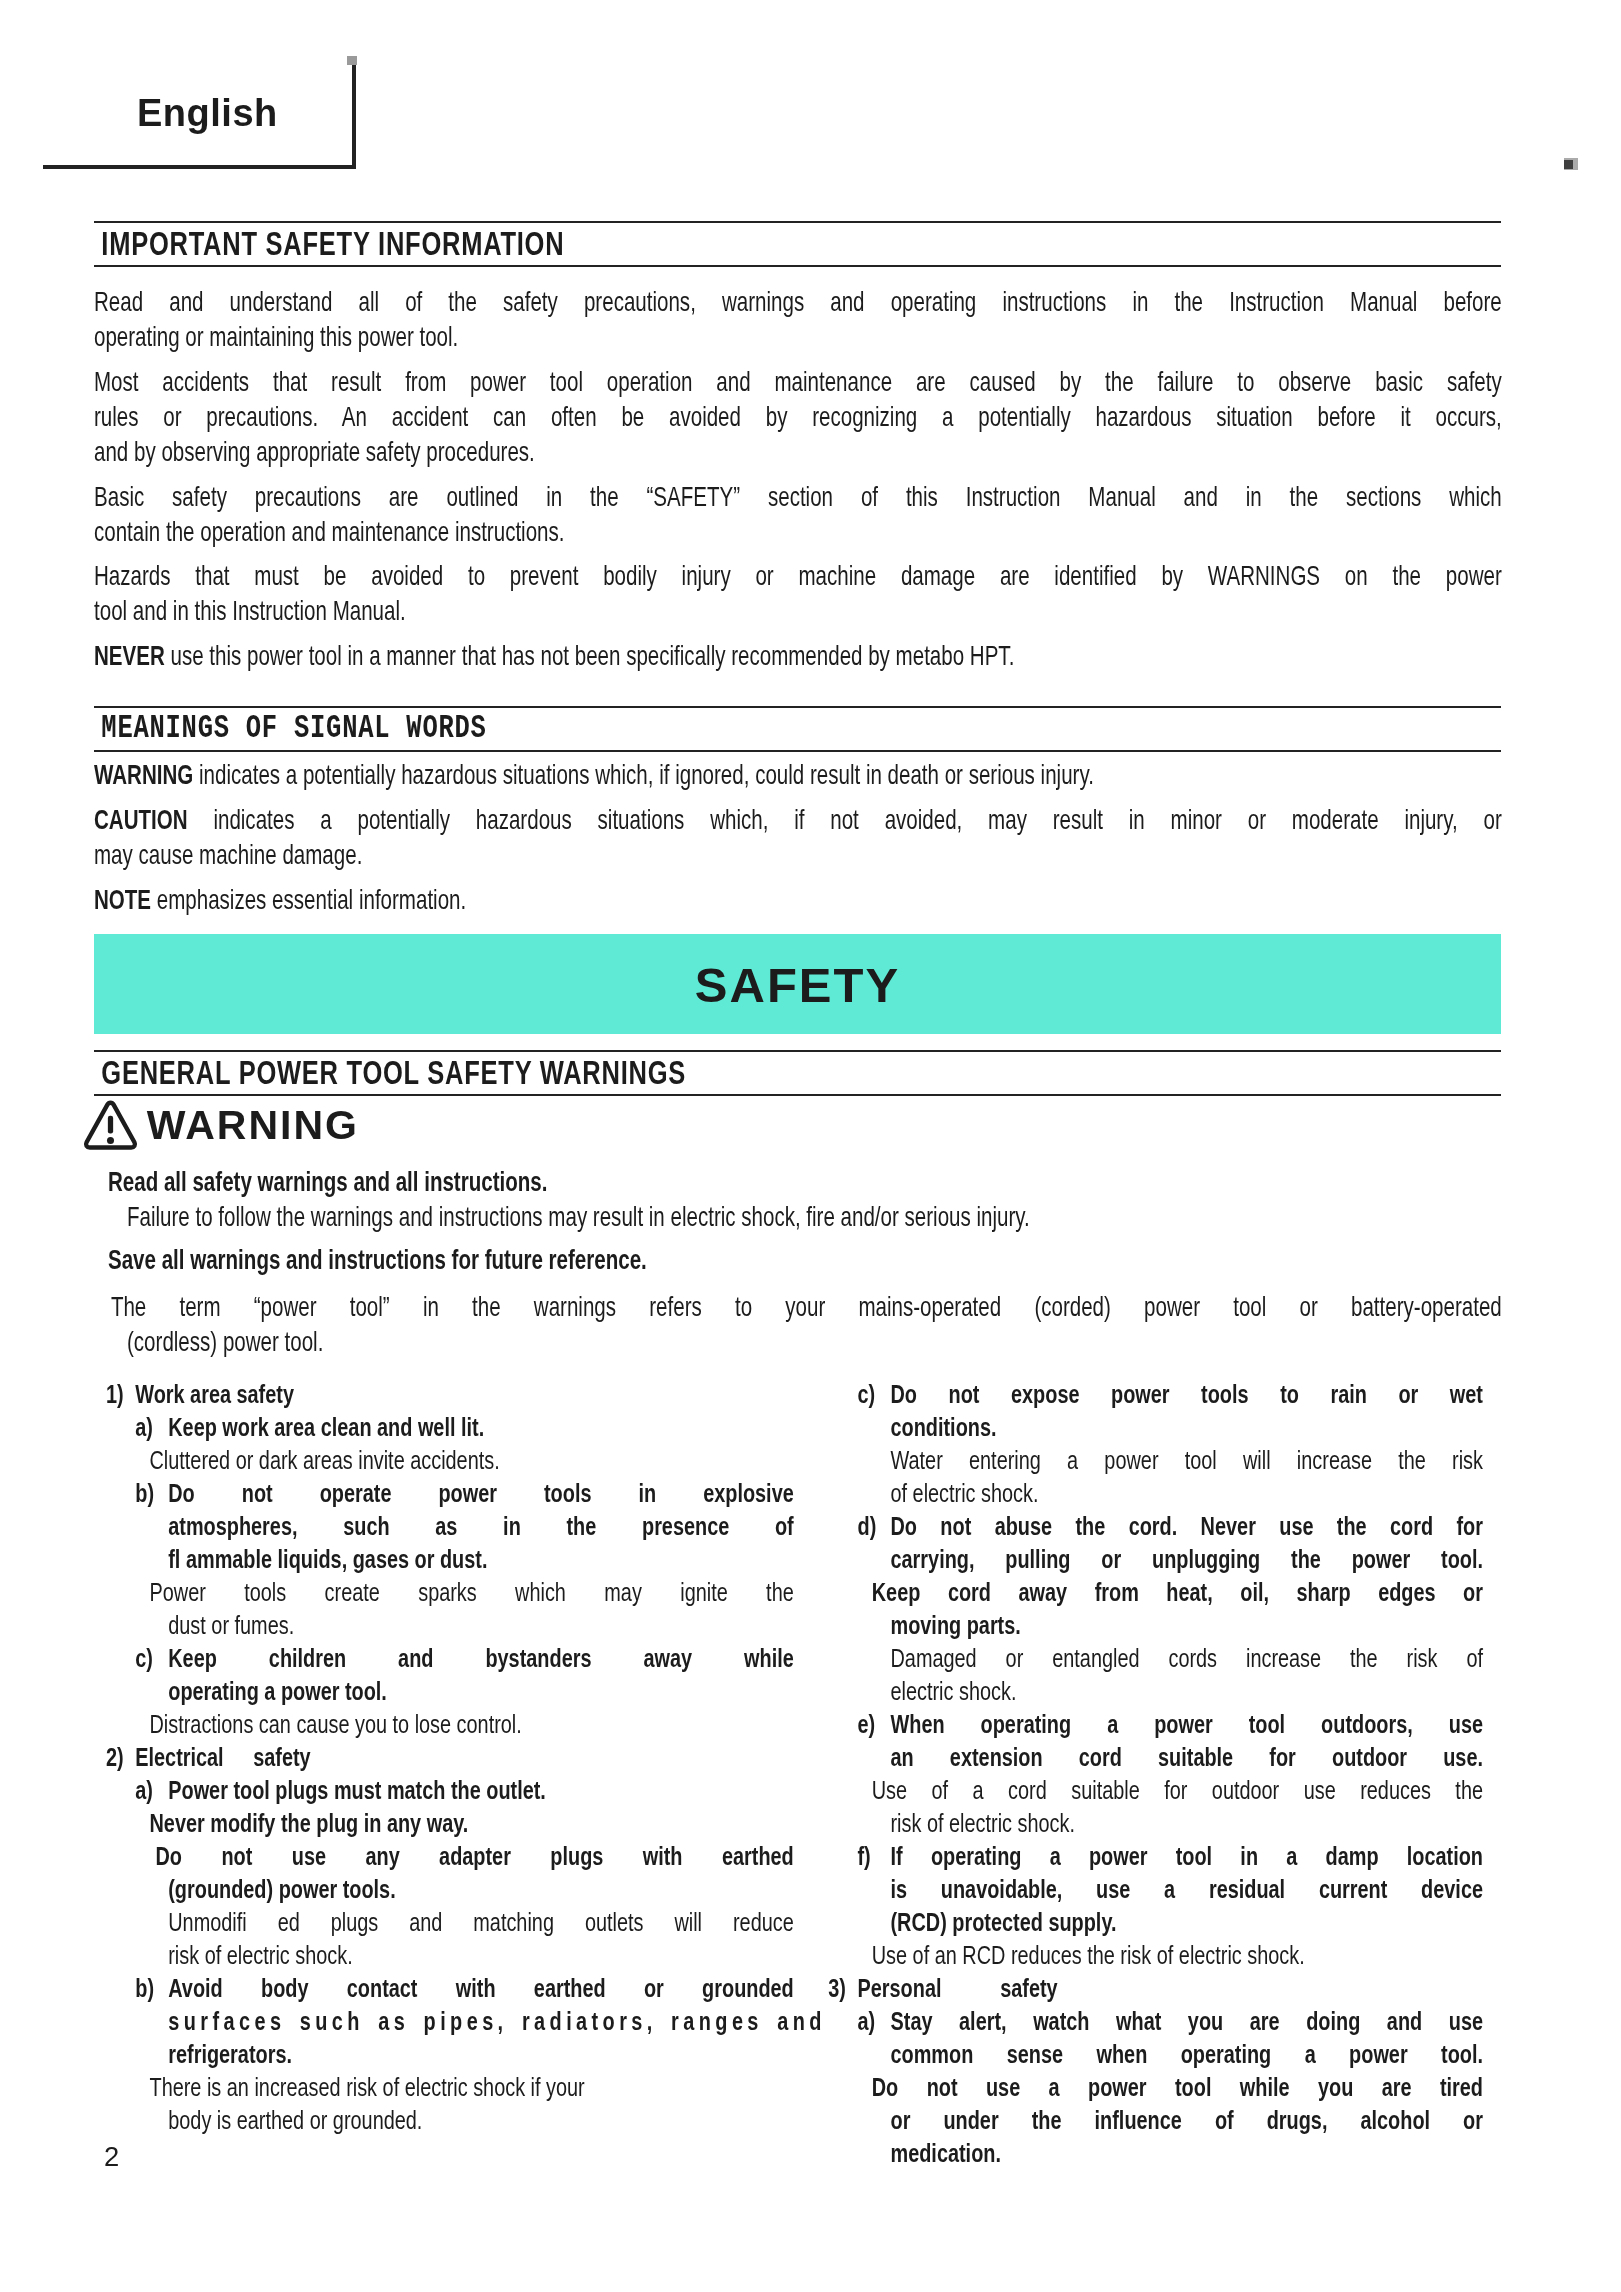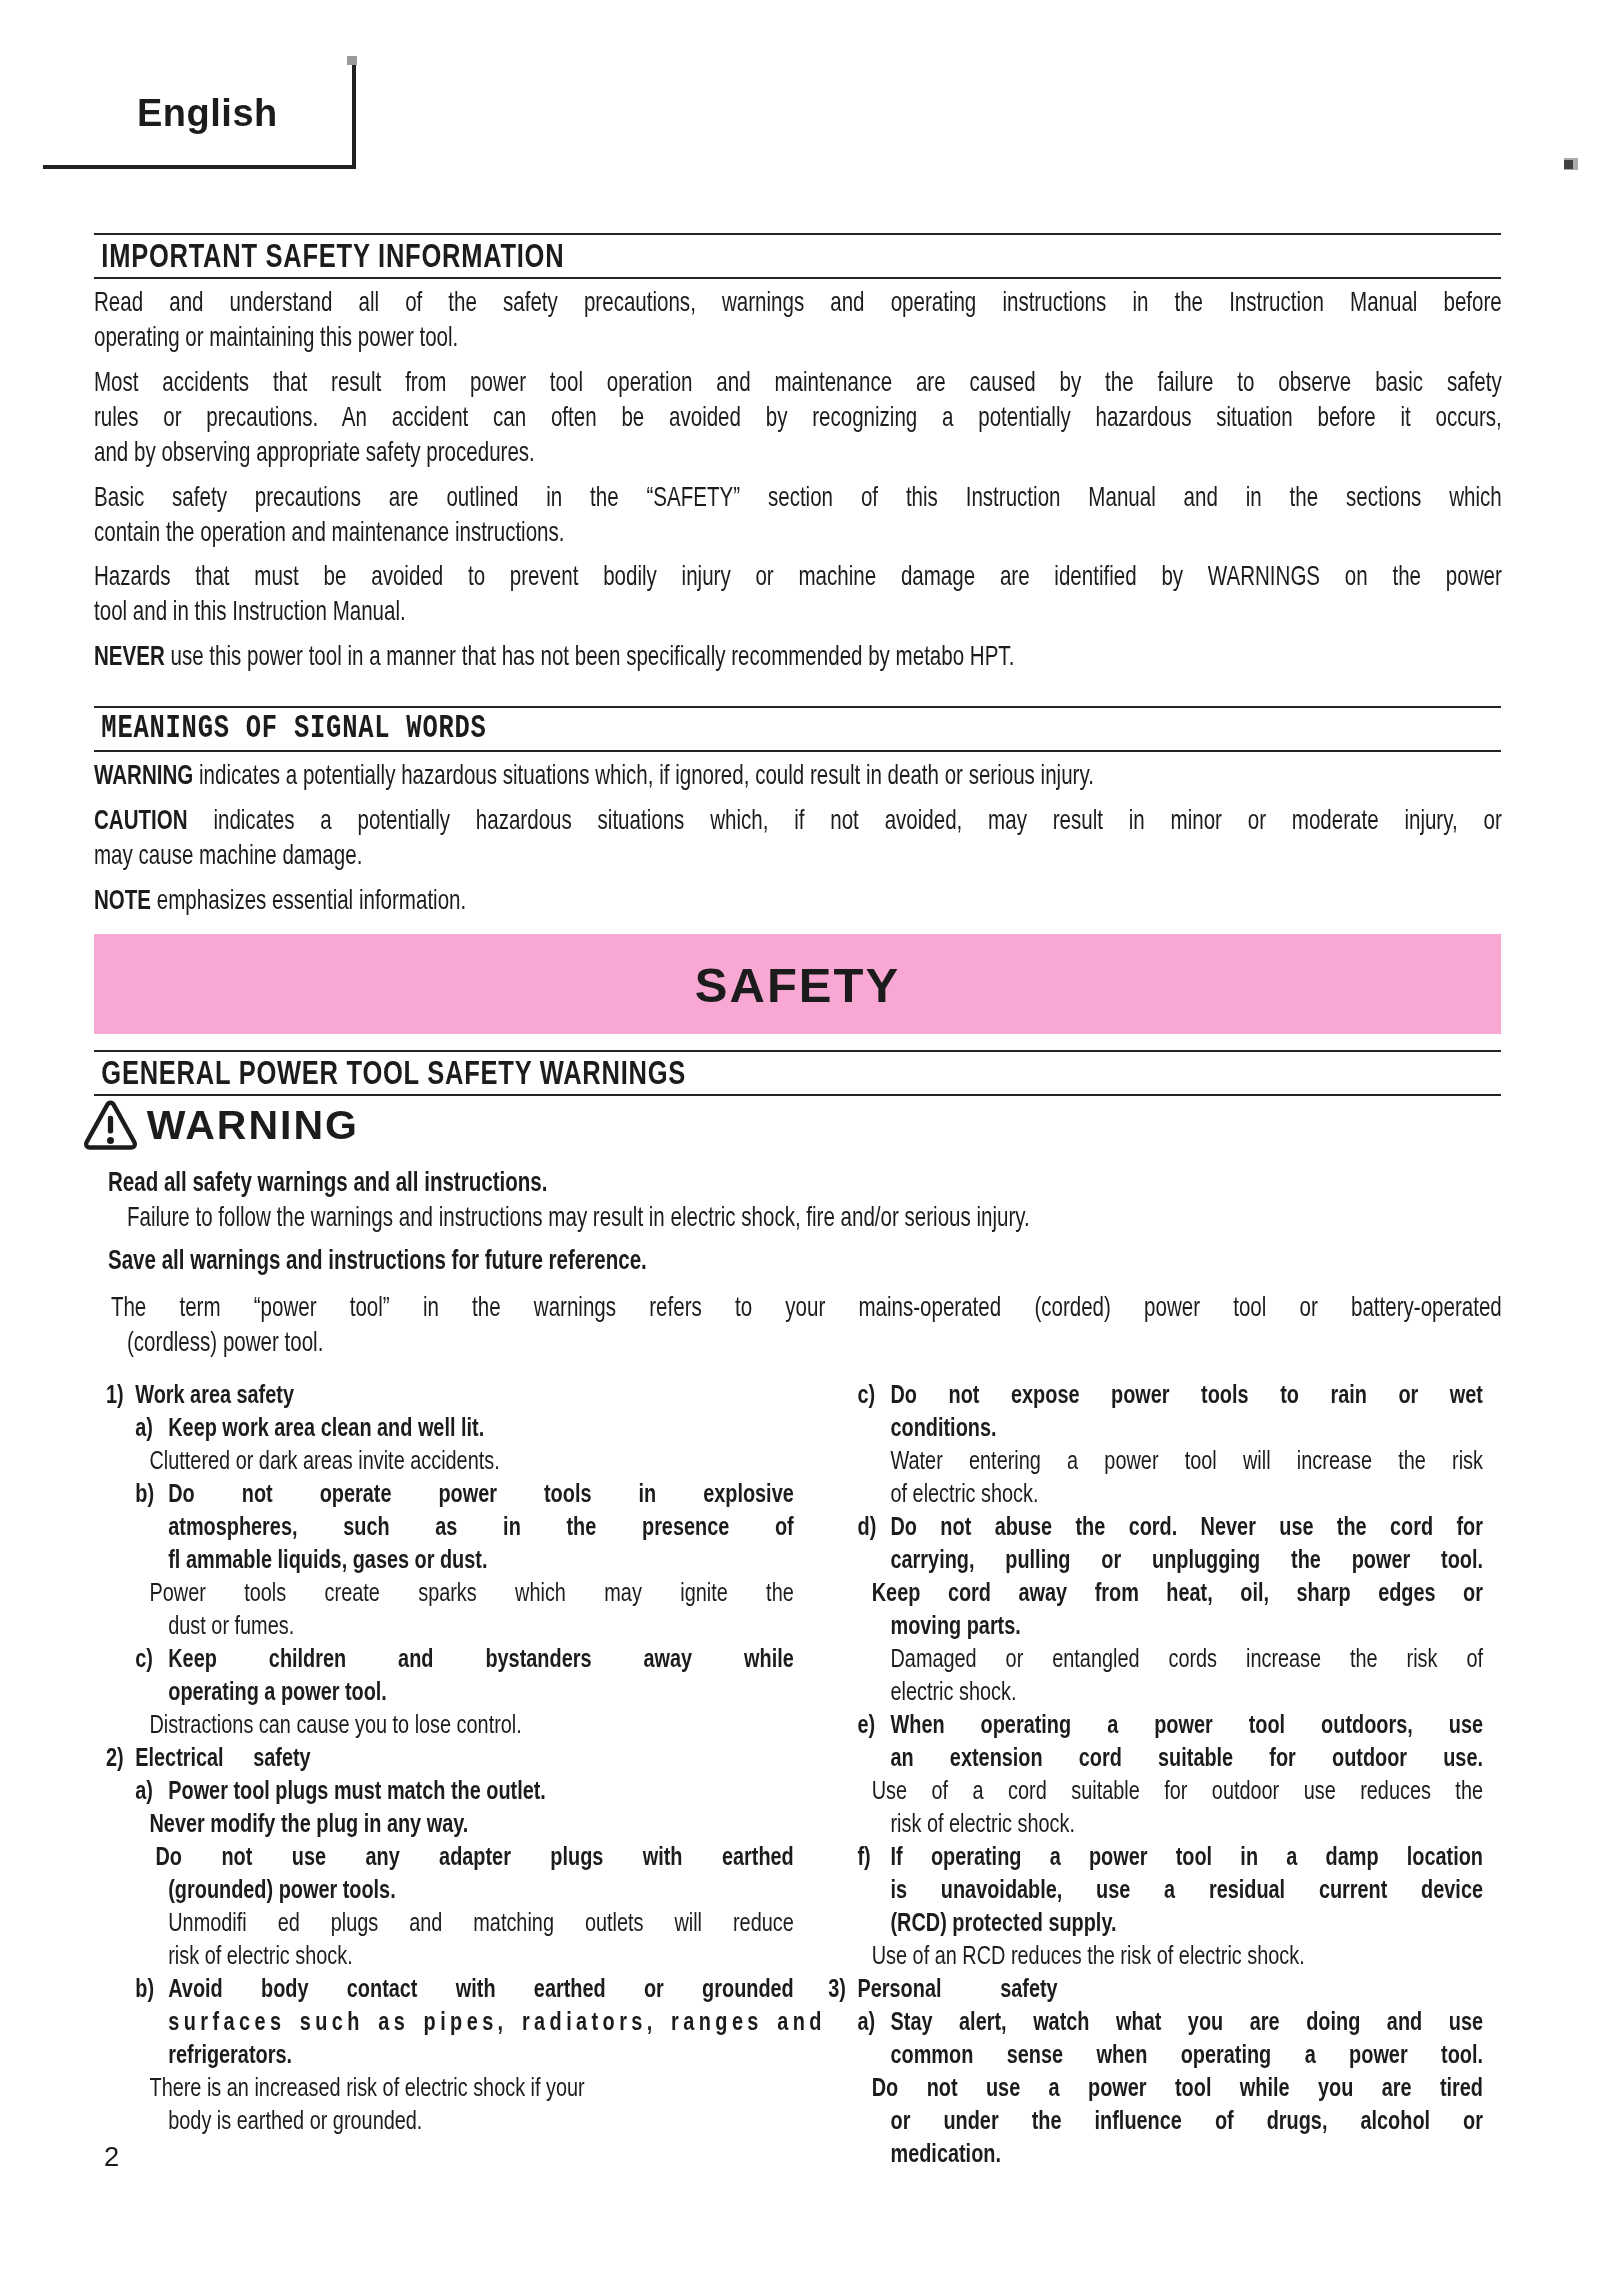--- a/index.html
+++ b/index.html
@@ -25,21 +25,21 @@
   .htext{font-size:34px;line-height:32px;font-weight:700;letter-spacing:1px;padding-left:9.8px;white-space:nowrap;}
 
   
   .ptext{position:absolute;left:94px;}
   .pline{font-size:27.4px;line-height:35px;white-space:nowrap;}
   .pline.j{white-space:normal;text-align:justify;text-align-last:justify;}
   .para + .para{margin-top:9.8px;}
   .pline b{font-weight:700;}
 
   
-  .banner{position:absolute;left:94px;top:934px;width:1407px;height:100px;background:#f9a8d4;}
+  .banner{position:absolute;left:94px;top:934px;width:1407px;height:100px;background:#5eead4;}
   .banner-text{display:block;text-align:center;font-size:49px;font-weight:700;letter-spacing:2px;line-height:102px;}
 
   
   .warnrow{position:absolute;left:82px;top:1100px;display:flex;align-items:center;}
   .warnrow svg{display:block;}
   .warntext{font-size:41px;font-weight:700;letter-spacing:2px;margin-left:7.8px;}
 
   
   .wline{font-size:27.4px;line-height:35px;white-space:nowrap;}
   .wline.b{font-weight:700;}
@@ -66,21 +66,21 @@
 </style>
 </head>
 <body>
 
 <div class="english">English</div>
 <div class="eng-line-bottom"></div>
 <div class="eng-line-right"></div>
 <div class="eng-dot"></div>
 <div class="artifact"></div>
 
-<div class="hblock" style="top:221px;margin-top:12px;">
+<div class="hblock" style="top:221px;">
   <div class="cond">
       <div class="htext">IMPORTANT SAFETY INFORMATION</div>
     </div>
 </div>
 
 <div class="ptext" style="top:284px;">
   <div class="cond">
       <div class="para">
         <div class="pline j">Read and understand all of the safety precautions, warnings and operating instructions in the Instruction Manual before</div>
         <div class="pline">operating or maintaining this power tool.</div>

